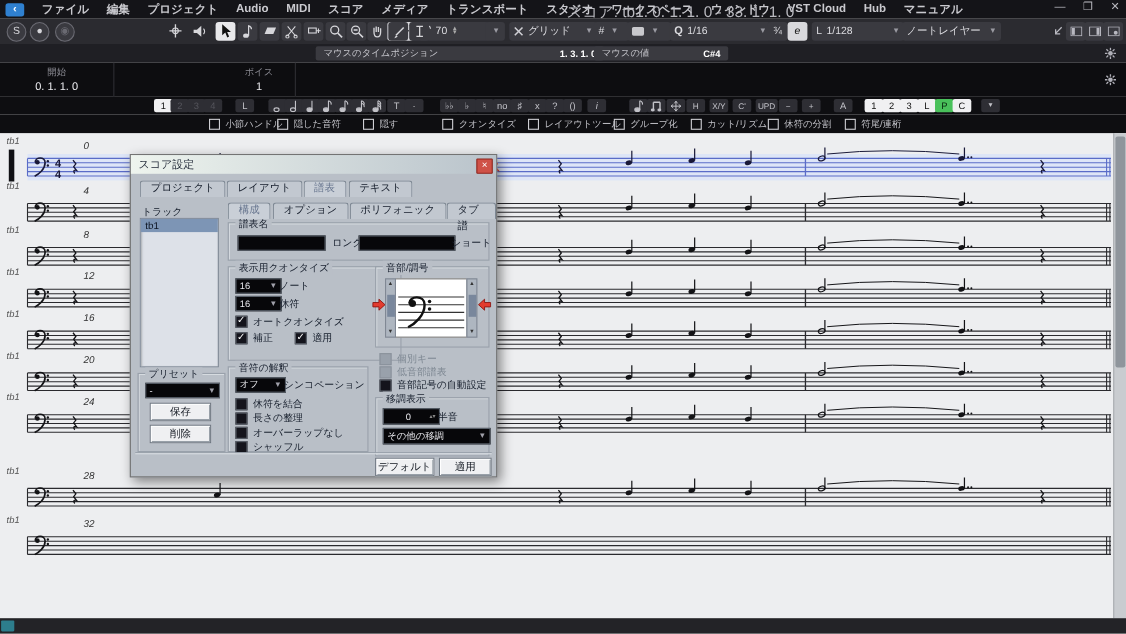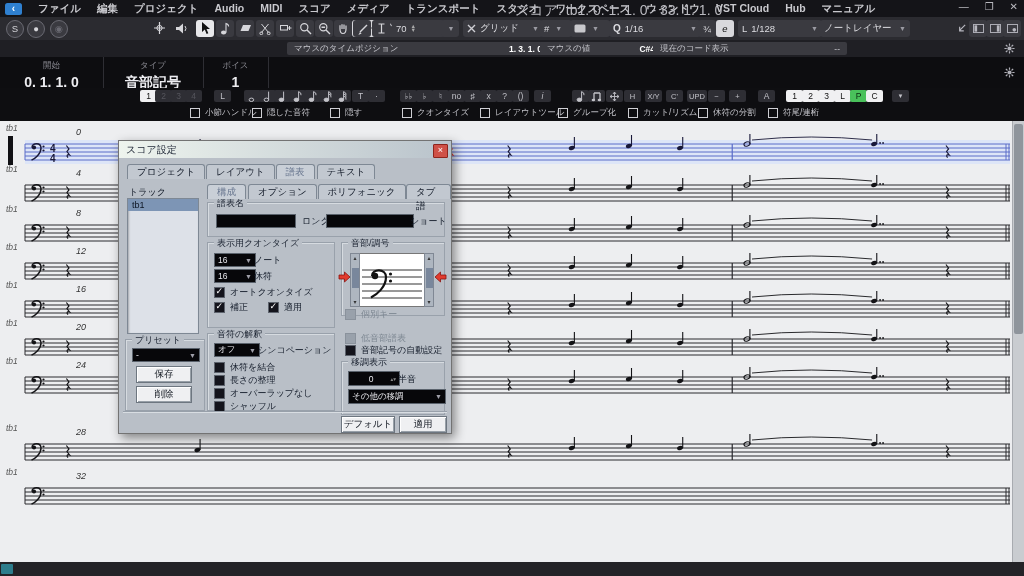--- a/index.html
+++ b/index.html
@@ -28,21 +28,21 @@
   .stepper{display:flex;flex-direction:column;font-size:5.5px;line-height:4px;color:#aaa;}
   
   #statusrow{position:absolute;left:0;top:40px;width:1024px;height:17px;background:#1f1f24;}
   .sbox{position:absolute;top:2px;height:13px;background:#3a3a40;border-radius:2px;color:#c6c6cc;
         font-size:8.5px;display:flex;align-items:center;padding:0 7px;}
   .sbox b{color:#fff;font-weight:bold;}
   
   #inforow{position:absolute;left:0;top:57px;width:1024px;height:31px;background:#0d0d10;color:#8d8d95;}
   .icol{position:absolute;top:0;height:31px;border-right:1px solid #2e2e34;text-align:center;}
   .icol .lab{font-size:8.5px;margin-top:3px;}
-  .icol .val{font-size:14px;color:#ededf1;font-weight:bold;margin-top:2px;}
+  .icol .val{font-size:10px;color:#ededf1;font-weight:normal;margin-top:2px;}
   
   #noterow{position:absolute;left:0;top:88px;width:1024px;height:16px;background:#0e0e11;}
   #filterrow{position:absolute;left:0;top:104px;width:1024px;height:17px;background:#0e0e11;border-bottom:1px solid #000;}
   .nbtn{position:absolute;top:2px;height:12px;min-width:13px;background:#2e2e34;border-radius:2px;color:#c2c2c8;
         font-size:8.5px;display:flex;align-items:center;justify-content:center;padding:0 2px;}
   .nbtn.on{background:#f0f0f2;color:#111;}
   .nbtn.grn{background:#49c15b;color:#0a2a10;}
   .nbtn.dim{color:#55555c;}
   .fitem{position:absolute;top:3px;display:flex;align-items:center;gap:5px;color:#c3c3c9;font-size:8.5px;}
   .fcb{width:8px;height:8px;border:1px solid #cfcfd4;background:transparent;}
@@ -272,40 +272,32 @@
 
   <div id="statusrow">
     <div class="sbox" style="left:287px;width:248px;justify-content:space-between;">
       <span>マウスのタイムポジション</span>
         <b>1. 3. 1. 0</b>
     </div>
     <div class="sbox" style="left:540px;width:108px;justify-content:space-between;">
       <span>マウスの値</span>
         <b>C#4</b>
     </div>
-    <div class="sbox" style="left:653px;width:180px;justify-content:space-between;">
-      <span>現在のコード表示</span>
-        <span>--</span>
-    </div>
     <div class="abs" style="left:1004px;top:3px;">
       <svg width="11" height="11" viewBox="0 0 12 12">
           <path d="M6 0.5 V3 M6 9 V11.5 M0.5 6 H3 M9 6 H11.5 M2 2 L3.8 3.8 M8.2 8.2 L10 10 M10 2 L8.2 3.8 M3.8 8.2 L2 10" stroke="#b0b0b8" stroke-width="1.3"></path>
           <circle cx="6" cy="6" r="2.3" fill="#b0b0b8"></circle>
         </svg>
     </div>
   </div>
 
   <div id="inforow">
     <div class="icol" style="left:0;width:103px;">
       <div class="lab">開始</div>
         <div class="val">0. 1. 1. 0</div>
-    </div>
-    <div class="icol" style="left:103px;width:100px;">
-      <div class="lab">タイプ</div>
-        <div class="val">音部記号</div>
     </div>
     <div class="icol" style="left:203px;width:65px;">
       <div class="lab">ボイス</div>
         <div class="val">1</div>
     </div>
     <div class="abs" style="left:1004px;top:10px;">
       <svg width="11" height="11" viewBox="0 0 12 12">
           <path d="M6 0.5 V3 M6 9 V11.5 M0.5 6 H3 M9 6 H11.5 M2 2 L3.8 3.8 M8.2 8.2 L10 10 M10 2 L8.2 3.8 M3.8 8.2 L2 10" stroke="#b0b0b8" stroke-width="1.3"></path>
           <circle cx="6" cy="6" r="2.3" fill="#b0b0b8"></circle>
         </svg>
@@ -931,21 +923,21 @@
       <div class="blk" style="left:8px;top:11px;width:72px;height:12px;">
           <span></span>
         </div>
       <div class="drow" style="left:94px;top:12px;">ロング</div>
       <div class="blk" style="left:118px;top:11px;width:80px;height:12px;">
           <span></span>
         </div>
       <div class="drow" style="left:202px;top:12px;">ショート</div>
     </div>
 
-    <div class="grp" style="left:88px;top:101px;width:126px;height:84px;">
+    <div class="grp" style="left:88px;top:101px;width:126px;height:84px;padding-left:30px;">
       <span class="leg">表示用クオンタイズ</span>
       <div class="blk" style="left:6px;top:10px;width:34px;height:12px;">
         <span>16</span>
           <span class="dda">▼</span>
         </div>
       <div class="drow" style="left:46px;top:11px;">ノート</div>
       <div class="blk" style="left:6px;top:26px;width:34px;height:12px;">
         <span>16</span>
           <span class="dda">▼</span>
         </div>
@@ -990,21 +982,21 @@
         <div class="abs" style="left:0;bottom:0;width:8px;height:8px;font-size:6px;text-align:center;color:#333;">▾</div>
       </div>
       <svg class="abs" style="left:-4px;top:28px;" width="13" height="12" viewBox="0 0 13 12">
         <path d="M1 4 h5.5 V1 l5.5 5 -5.5 5 V8 H1 z" fill="#e23b2e" stroke="#8a1410" stroke-width="0.8"></path>
         </svg>
       <svg class="abs" style="left:92px;top:28px;" width="13" height="12" viewBox="0 0 13 12">
         <path d="M12 4 h-5.5 V1 L1 6 l5.5 5 V8 H12 z" fill="#e23b2e" stroke="#8a1410" stroke-width="0.8"></path>
         </svg>
     </div>
 
-    <div class="drow dis" style="left:226px;top:167px;">
+    <div class="drow dis" style="left:226px;top:179px;">
         <span class="dcb dis"></span>
         <span>個別キー</span>
       </div>
     <div class="drow dis" style="left:226px;top:191px;text-align:right;">
         <span class="dcb dis"></span>
         <span>低音部譜表</span>
       </div>
     <div class="drow" style="left:226px;top:203px;">
         <span class="dcb"></span>
         <span>音部記号の自動設定</span>

